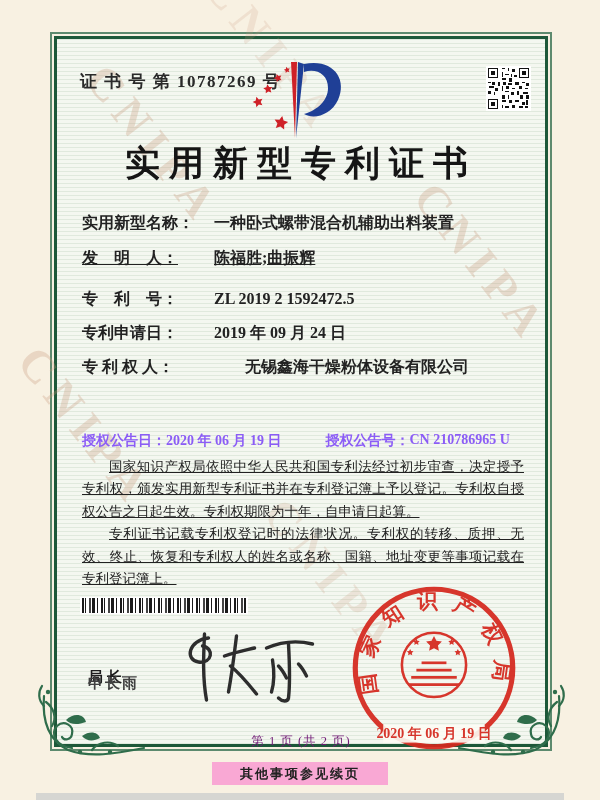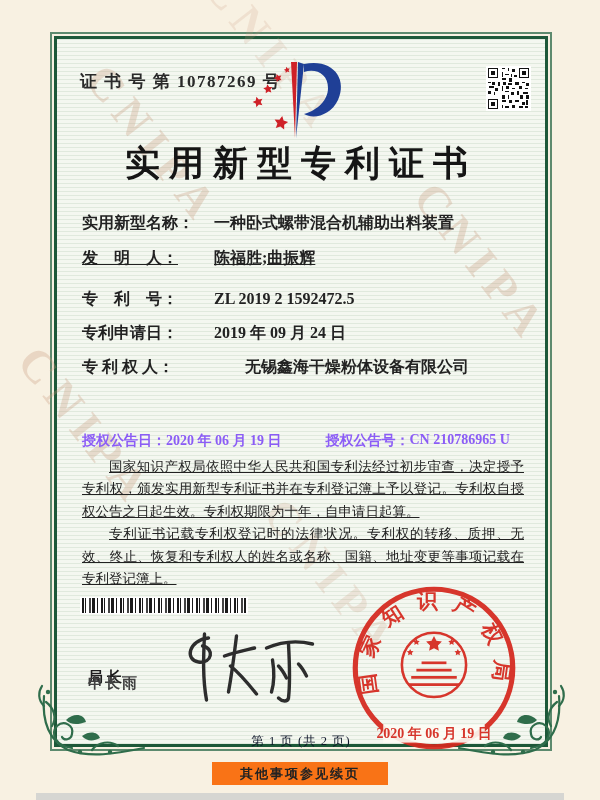--- a/index.html
+++ b/index.html
@@ -43,23 +43,23 @@
     background:repeating-linear-gradient(90deg,
       #1a1a1a 0 2px,#fff 2px 3px,#1a1a1a 3px 4px,#fff 4px 7px,
       #444 7px 9px,#fff 9px 10px,#1a1a1a 10px 13px,#fff 13px 15px,
       #1a1a1a 15px 16px,#fff 16px 19px);
   }
   .director-title{left:88px;top:668px;font-size:15px;font-weight:700;letter-spacing:4px;color:#1d1d1d;}
   .director-name{left:88px;top:674px;font-size:15px;font-weight:700;letter-spacing:2px;color:#404040;}
   .signature{left:172px;top:630px;z-index:2;}
   .seal{left:348px;top:582px;z-index:3;opacity:.93;}
   .footer-page{left:50px;width:502px;top:733px;text-align:center;font-size:12.5px;
-               letter-spacing:1px;color:#0f172a;}
+               letter-spacing:1px;color:#701a75;}
   .note-wrap{left:0;width:600px;top:764px;text-align:center;z-index:2;}
-  .note-wrap span{background:#f97316;padding:4px 28px;font-size:13px;font-weight:600;letter-spacing:2px;color:#222;}
+  .note-wrap span{background:#f9a8d4;padding:4px 28px;font-size:13px;font-weight:600;letter-spacing:2px;color:#222;}
   .bottom-strip{position:absolute;left:36px;right:36px;bottom:0;height:7px;background:#d6d6d2;z-index:4;}
   .flourish{position:absolute;z-index:2;}
 </style>
 </head>
 <body>
 
 <div class="page">
 
   <div class="frame">
     <div class="frame-inner"></div>

